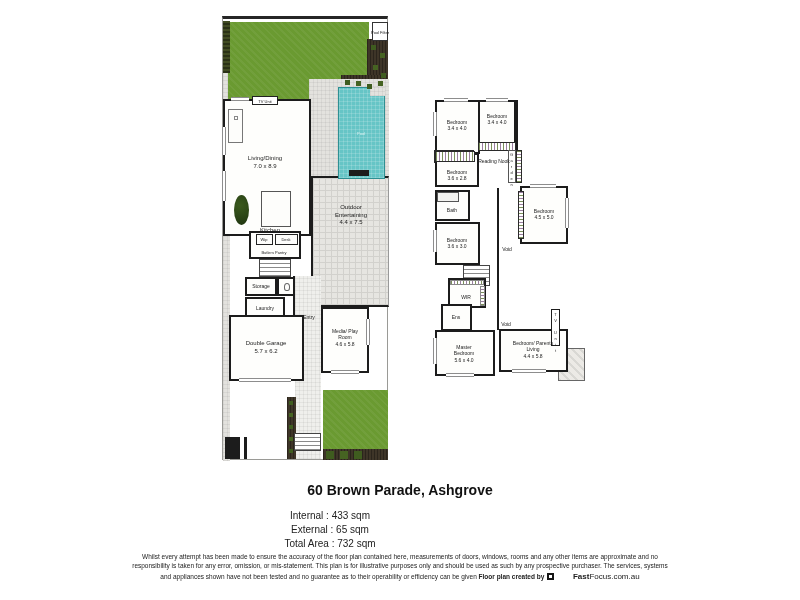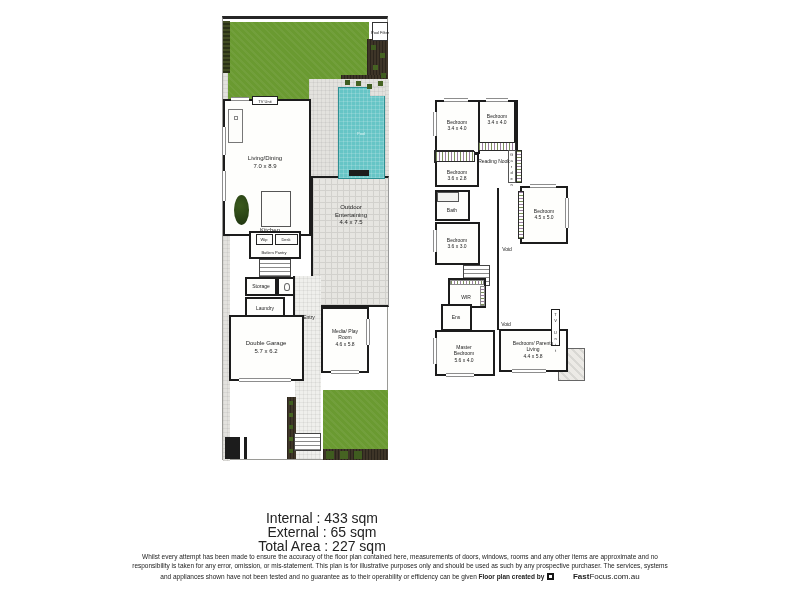--- a/index.html
+++ b/index.html
@@ -40,21 +40,21 @@
        font-size:6px;line-height:1.25;text-align:center;color:#1e1e1e;width:max-content;max-width:46px;z-index:8;}
   .lbl span{display:block;}
   .lbl-s{font-size:5px;max-width:34px;}
   .lbl-xs{font-size:4px;max-width:20px;}
   .lbl-v{position:absolute;writing-mode:vertical-lr;text-orientation:upright;font-size:4px;letter-spacing:1px;color:#1e1e1e;z-index:8;}
   .w34{max-width:34px;} .w40{max-width:42px;}
   .plants{position:absolute;width:5px;height:5px;background:#3f5c1f;z-index:5;}
   .tree{position:absolute;border-radius:50%;background:radial-gradient(circle at 40% 35%,#3b5a1d,#1f3410);z-index:5;}
   
   .title{position:absolute;left:0;top:482px;width:800px;text-align:center;font-size:14px;font-weight:bold;color:#111;}
-  .area-line{position:absolute;left:4px;width:636px;text-align:center;font-size:14px;color:#222;}
+  .area-line{position:absolute;left:12px;width:636px;text-align:center;font-size:10px;color:#222;}
   .disclaimer{position:absolute;left:130px;top:552px;width:540px;text-align:center;font-size:6.5px;line-height:1.45;color:#222;}
   .disclaimer b{font-size:6.5px;}
   .brand{font-size:8px;white-space:nowrap;padding-left:16px;}
   .brand b{font-size:8px;}
   .logo-ic{display:inline-block;width:7px;height:7px;background:#161616;vertical-align:-1px;margin:0 1px;position:relative;}
   .logo-ic::after{content:"";position:absolute;left:2px;top:2px;width:3px;height:3px;background:#fff;}
 </style>
 </head>
 <body>
 
@@ -242,23 +242,24 @@
     <div class="win-h" style="left:54px;top:0;width:22px;"></div>
     <div class="win-v" style="left:1px;top:14px;height:24px;"></div>
     <div class="win-v" style="left:133px;top:100px;height:30px;"></div>
     <div class="win-h" style="left:98px;top:86px;width:26px;"></div>
     <div class="win-v" style="left:1px;top:132px;height:22px;"></div>
     <div class="win-h" style="left:14px;top:275px;width:28px;"></div>
     <div class="win-v" style="left:1px;top:240px;height:26px;"></div>
     <div class="win-h" style="left:80px;top:271px;width:34px;"></div>
   </div>
 
+  <div class="title">60 Brown Parade, Ashgrove</div>
   <div class="area-line" style="top:510px;">Internal : 433 sqm</div>
   <div class="area-line" style="top:524px;">External : 65 sqm</div>
-  <div class="area-line" style="top:538px;">Total Area : 227 sqm</div>
+  <div class="area-line" style="top:538px;">Total Area : 732 sqm</div>
 
   <div class="disclaimer">
     <span>Whilst every attempt has been made to ensure the accuracy of the floor plan contained here, measurements of doors, windows, rooms and any other items are approximate and no responsibility is taken for any error, omission, or mis-statement. This plan is for illustrative purposes only and should be used as such by any prospective purchaser. The services, systems and appliances shown have not been tested and no guarantee as to their operability or efficiency can be given</span>
     <b>Floor plan created by</b>
     <span class="logo-ic"></span>
     <span class="brand"><b>Fast</b><span>Focus.com.au</span></span>
   </div>
 
 </div>
 

